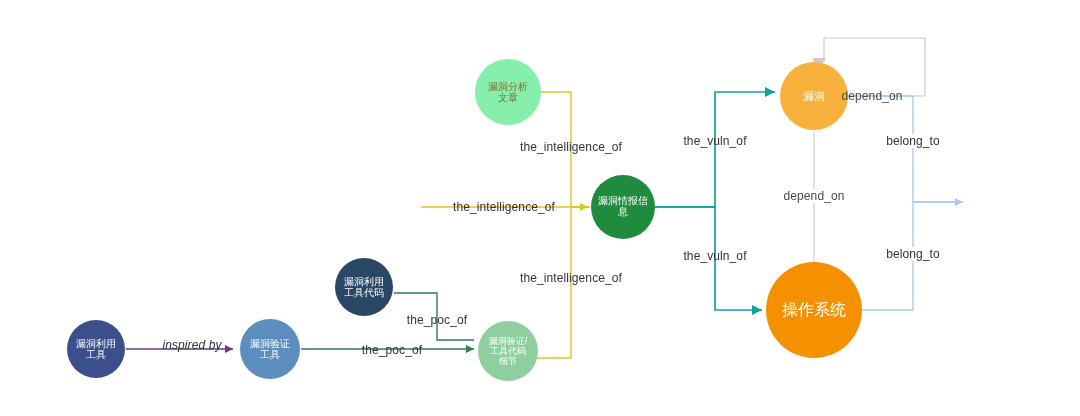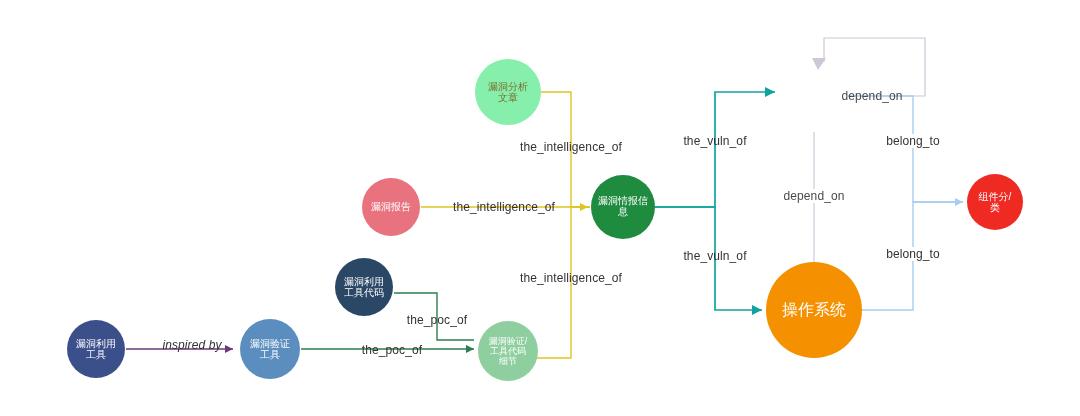--- a/index.html
+++ b/index.html
@@ -90,53 +90,47 @@
   </div>
 
   <div class="node" style="left:478px;top:321px;width:60px;height:60px;background:#8fcf9f;font-size:9px;">
     <span>
         <span>漏洞验证/</span>
         <span>工具代码</span>
         <span>细节</span>
       </span>
   </div>
 
-  <div class="node" style="left:362px;top:178px;width:58px;height:58px;background:#e8737f;font-size:10px;">
-    <span>
-        <span>漏洞报告</span>
-      </span>
-  </div>
 
   <div class="node" style="left:475px;top:59px;width:66px;height:66px;background:#86efac;color:#7a6f2a;font-size:10px;">
     <span>
         <span>漏洞分析</span>
         <span>文章</span>
       </span>
   </div>
 
   <div class="node" style="left:591px;top:175px;width:64px;height:64px;background:#1f8b3f;font-size:10px;font-family:Liberation Mono, monospace;">
     <span>
         <span>漏洞情报信</span>
         <span>息</span>
       </span>
   </div>
 
+  <div class="node" style="left:780px;top:62px;width:68px;height:68px;background:#f7b13c;font-size:11px;">
+    <span>
+        <span>漏洞</span>
+      </span>
+  </div>
 
   <div class="node" style="left:766px;top:262px;width:96px;height:96px;background:#f59100;font-size:16px;">
     <span>
         <span>操作系统</span>
       </span>
   </div>
 
-  <div class="node" style="left:967px;top:174px;width:56px;height:56px;background:#ef2a22;font-size:10px;">
-    <span>
-        <span>组件分/</span>
-        <span>类</span>
-      </span>
-  </div>
 
   <div class="edge-label" style="left:192px;top:345px;font-style:italic;">inspired by</div>
   <div class="edge-label" style="left:392px;top:350px;">the_poc_of</div>
   <div class="edge-label" style="left:437px;top:320px;">the_poc_of</div>
   <div class="edge-label" style="left:504px;top:207px;">the_intelligence_of</div>
   <div class="edge-label" style="left:571px;top:147px;">the_intelligence_of</div>
   <div class="edge-label" style="left:571px;top:278px;">the_intelligence_of</div>
   <div class="edge-label" style="left:715px;top:141px;">the_vuln_of</div>
   <div class="edge-label" style="left:715px;top:256px;">the_vuln_of</div>
   <div class="edge-label dark" style="left:872px;top:96px;">depend_on</div>

